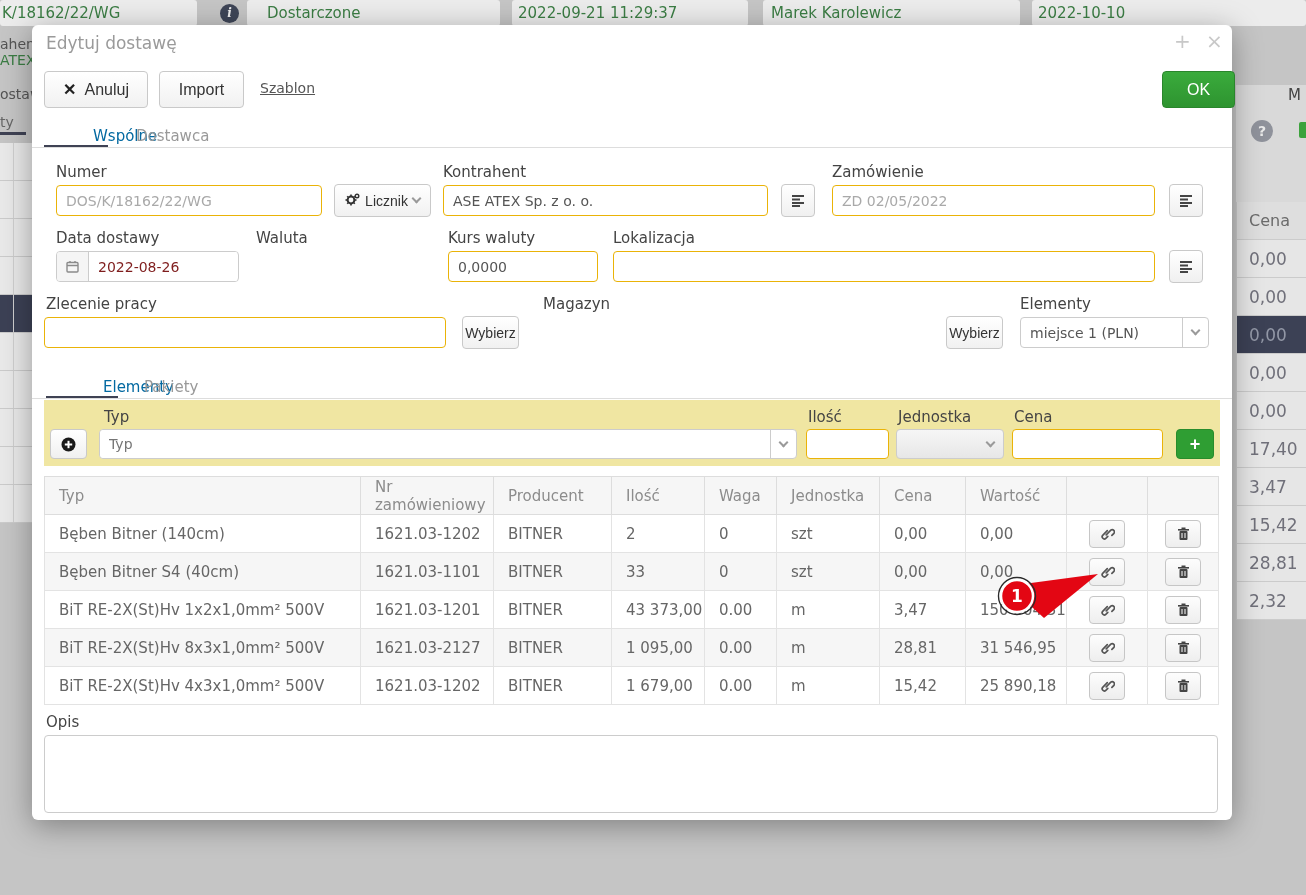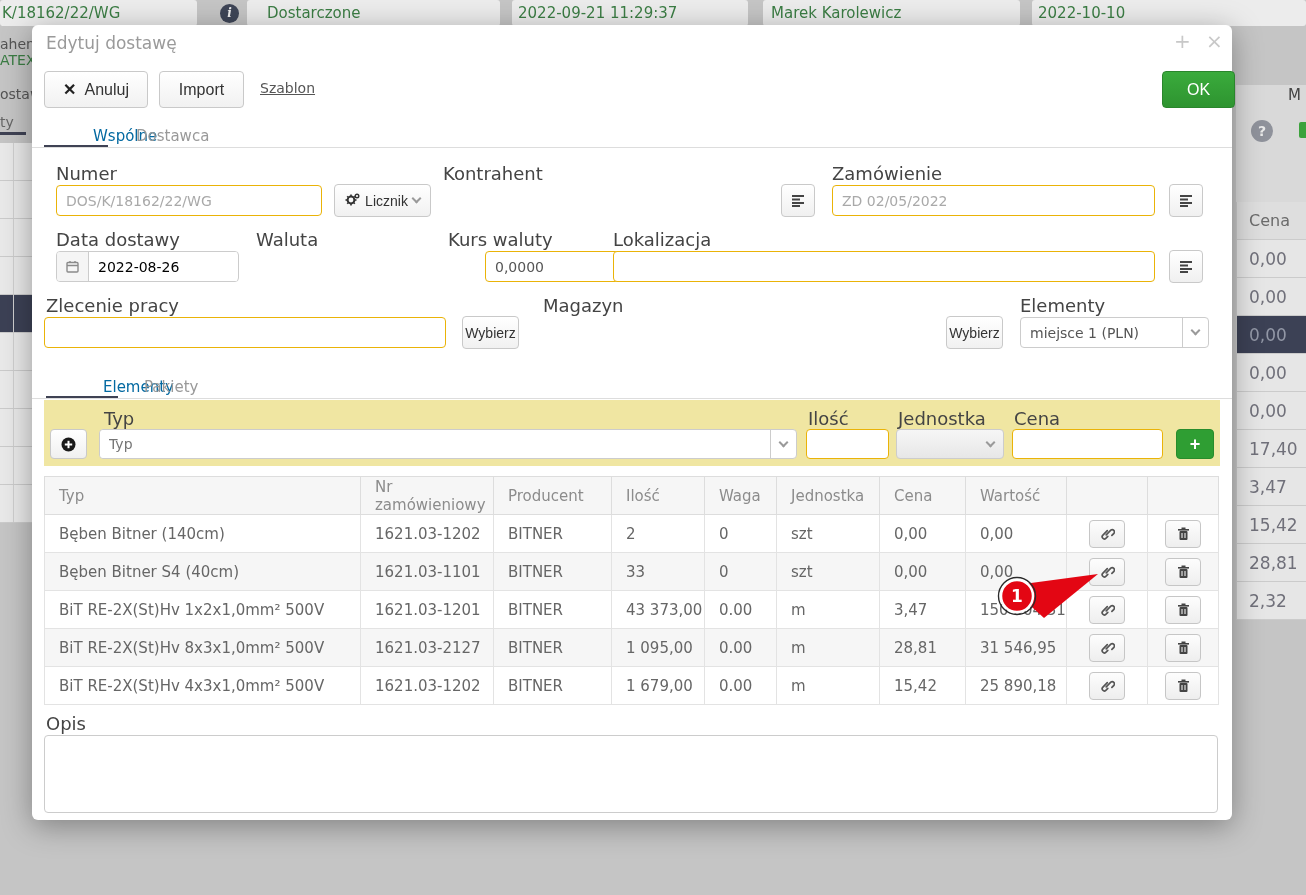--- a/index.html
+++ b/index.html
@@ -36,36 +36,36 @@
   .btn.small { font-size:14px; }
   .btn-ok { background:linear-gradient(#3aab3c,#2e9430); border:1px solid #2a862c; color:#fff; }
 
   .link { color:#555; text-decoration:underline; font-size:14px; }
 
   .tab { position:absolute; font-size:15px; color:#999; cursor:pointer; }
   .tab.active { color:#0369a1;margin-left:47px; }
   .tab-underline { position:absolute; height:3px; background:#3f4254; }
   .tab-line { position:absolute; left:0; right:0; height:1px; background:#ddd; }
 
-  .lbl { position:absolute; font-size:18px; color:#444; white-space:nowrap; }
+  .lbl { position:absolute; font-size:15px; color:#444; white-space:nowrap; }
   .input { position:absolute; height:31px; border:1px solid #eab308; border-radius:4px; background:#fff;
            font-family:inherit; font-size:14px; color:#555; padding:0 9px; outline:none; }
   .input.gray { color:#a9a9a9; }
   .sel { position:absolute; height:31px; border:1px solid #ccc; border-radius:4px; background:#fff;
          display:flex; align-items:center; font-size:14px; color:#555; cursor:pointer; }
   .sel .val { flex:1; padding:0 9px; white-space:nowrap; overflow:hidden; }
   .sel .caret-box { width:26px; align-self:stretch; border-left:1px solid #ccc; display:flex; align-items:center; justify-content:center; }
   .sel.gray { background:linear-gradient(#f6f6f6,#e7e7e7); }
   .chev { display:inline-block; width:7px; height:7px; border-right:2px solid #9a9a9a; border-bottom:2px solid #9a9a9a;
           transform:rotate(45deg); margin-top:-4px; }
   .icon-btn { position:absolute; width:34px; height:33px; background:linear-gradient(#ffffff,#f0f0f0);
               border:1px solid #c9c9c9; border-radius:4px; display:flex; align-items:center; justify-content:center; cursor:pointer; }
   .date-group { position:absolute; display:flex; height:31px; border:1px solid #ccc; border-radius:4px; overflow:hidden; background:#fff; }
   .date-prefix { width:32px; background:#f5f5f5; border-right:1px solid #ccc; display:flex; align-items:center; justify-content:center; }
-  .date-group input { border:none; outline:none; font-family:inherit; font-size:14px; color:#000000; padding:0 9px; width:148px; }
+  .date-group input { border:none; outline:none; font-family:inherit; font-size:14px; color:#7f1d1d; padding:0 9px; width:148px; }
 
   
   .filter-bar { position:absolute; left:12px; top:375px; width:1176px; height:66px; background:#f0e6a2; }
   .filter-bar .lbl { color:#444; }
   .plus-btn { position:absolute; width:37px; height:30px; background:linear-gradient(#ffffff,#f0f0f0);
               border:1px solid #c9c9c9; border-radius:4px; display:flex; align-items:center; justify-content:center; cursor:pointer; }
   .green-btn { position:absolute; width:38px; height:30px; background:#2f9e33; border:1px solid #288c2c; border-radius:4px;
                color:#fff; font-size:18px; font-weight:bold; display:flex; align-items:center; justify-content:center; cursor:pointer; }
   .filter-bar .input, .filter-bar .sel { height:30px; }
 
@@ -192,20 +192,21 @@
           <line x1="8.5" y1="9.5" x2="9.8" y2="10.8"></line>
         <line x1="9.8" y1="3.2" x2="8.5" y2="4.5"></line>
           <line x1="3.5" y1="9.5" x2="2.2" y2="10.8"></line>
       </g>
       <circle cx="12" cy="3" r="1.8" fill="none" stroke="#333" stroke-width="1.4"></circle>
     </svg>
     <span>Licznik</span>
     <span class="chev"></span>
   </button>
   <div class="lbl" style="left:411px;top:138px">Kontrahent</div>
+  <input class="input" style="left: 411px; top: 160px; width: 325px;" value="ASE ATEX Sp. z o. o.">
   <button class="icon-btn" style="left:749px;top:159px">
     <svg width="14" height="13" viewBox="0 0 14 13">
       <g stroke="#444" stroke-width="2">
           <line x1="1" y1="2" x2="13" y2="2"></line>
           <line x1="1" y1="5.5" x2="9" y2="5.5"></line>
           <line x1="1" y1="9" x2="13" y2="9"></line>
           <line x1="1" y1="12" x2="9" y2="12"></line>
         </g>
     </svg>
   </button>
@@ -229,21 +230,21 @@
           <rect x="1" y="2.5" width="11" height="9.5" rx="1" fill="none" stroke="#8a8a8a" stroke-width="1.4"></rect>
           <line x1="1" y1="5.5" x2="12" y2="5.5" stroke="#8a8a8a" stroke-width="1.4"></line>
           <line x1="4" y1="1" x2="4" y2="3" stroke="#8a8a8a" stroke-width="1.4"></line>
           <line x1="9" y1="1" x2="9" y2="3" stroke="#8a8a8a" stroke-width="1.4"></line>
         </svg>
     </span>
     <input value="2022-08-26" style="">
   </div>
   <div class="lbl" style="left:224px;top:204px">Waluta</div>
   <div class="lbl" style="left:416px;top:204px">Kurs waluty</div>
-  <input class="input" style="left: 416px; top: 226px; width: 150px; margin-left: 37px;" value="0,0000">
+  <input class="input" style="left: 416px; top: 226px; width: 150px;" value="0,0000">
   <div class="lbl" style="left:581px;top:204px">Lokalizacja</div>
   <input class="input" style="left: 581px; top: 226px; width: 542px;" value="">
   <button class="icon-btn" style="left:1137px;top:225px">
     <svg width="14" height="13" viewBox="0 0 14 13">
       <g stroke="#444" stroke-width="2">
           <line x1="1" y1="2" x2="13" y2="2"></line>
           <line x1="1" y1="5.5" x2="9" y2="5.5"></line>
           <line x1="1" y1="9" x2="13" y2="9"></line>
           <line x1="1" y1="12" x2="9" y2="12"></line>
         </g>

